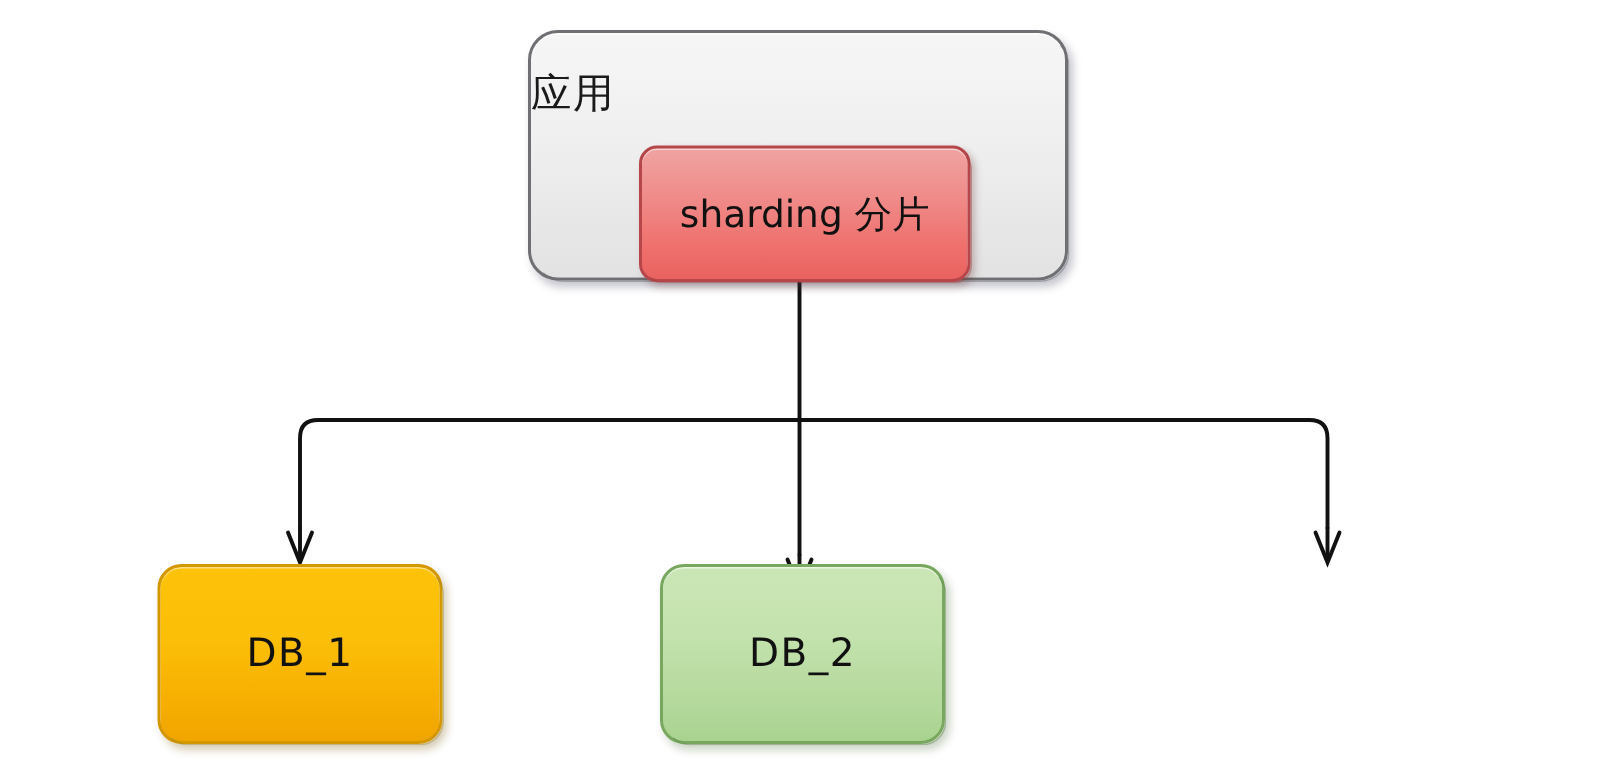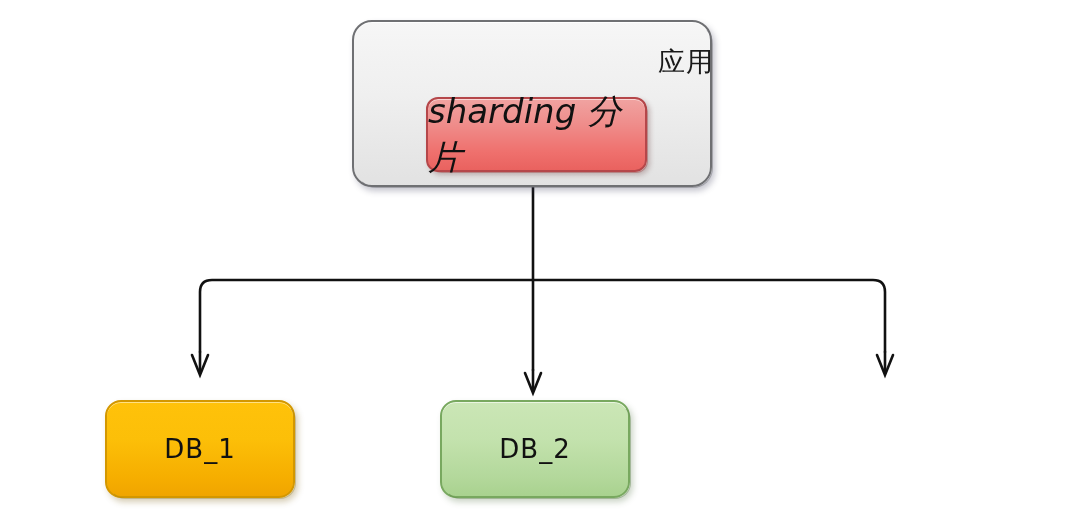--- a/index.html
+++ b/index.html
@@ -66,58 +66,57 @@
     border-left-color: transparent;
     border-top-color: transparent;
     pointer-events: none;
   }
 
   #app-title {
     position: absolute;
     left: 0;
     top: 22px;
     width: 360px;
-    text-align: right;
+    text-align: left;
     font-size: 27px;
     color: #1a1a1a;
     letter-spacing: 1px;
   }
 
   
   #sharding-node {
     left: 72px;
     top: 75px;
     width: 221px;
-    height: 75px;
+    height: 91px;
     border-radius: 12px;
     border: 2px solid #b5474a;
     background: linear-gradient(to bottom, #f0a3a1 0%, #ef8d8b 35%, #ef706d 75%, #e9625f 100%);
     box-shadow: 3px 3px 5px rgba(90,40,40,0.28),
                 inset 0 1px 0 rgba(255,255,255,0.55);
     color: #111111;
-    font-size: 34px;
+    font-size: 25px;
     z-index: 3;
-    font-style: italic;
   }
   #sharding-node::after {
     content: "";
     position: absolute;
     left: 2px; top: 2px; right: -3px; bottom: -3px;
     border-radius: 12px;
     border: 1px solid rgba(160,60,60,0.40);
     border-left-color: transparent;
     border-top-color: transparent;
     pointer-events: none;
   }
 
   
   .db-node {
     width: 190px;
-    height: 98px;
-    top: 400px;
+    height: 120px;
+    top: 376px;
     border-radius: 16px;
     font-size: 26px;
     color: #111111;
     letter-spacing: 1px;
   }
   .db-node::after {
     content: "";
     position: absolute;
     left: 2px; top: 2px; right: -3px; bottom: -3px;
     border-radius: 16px;

